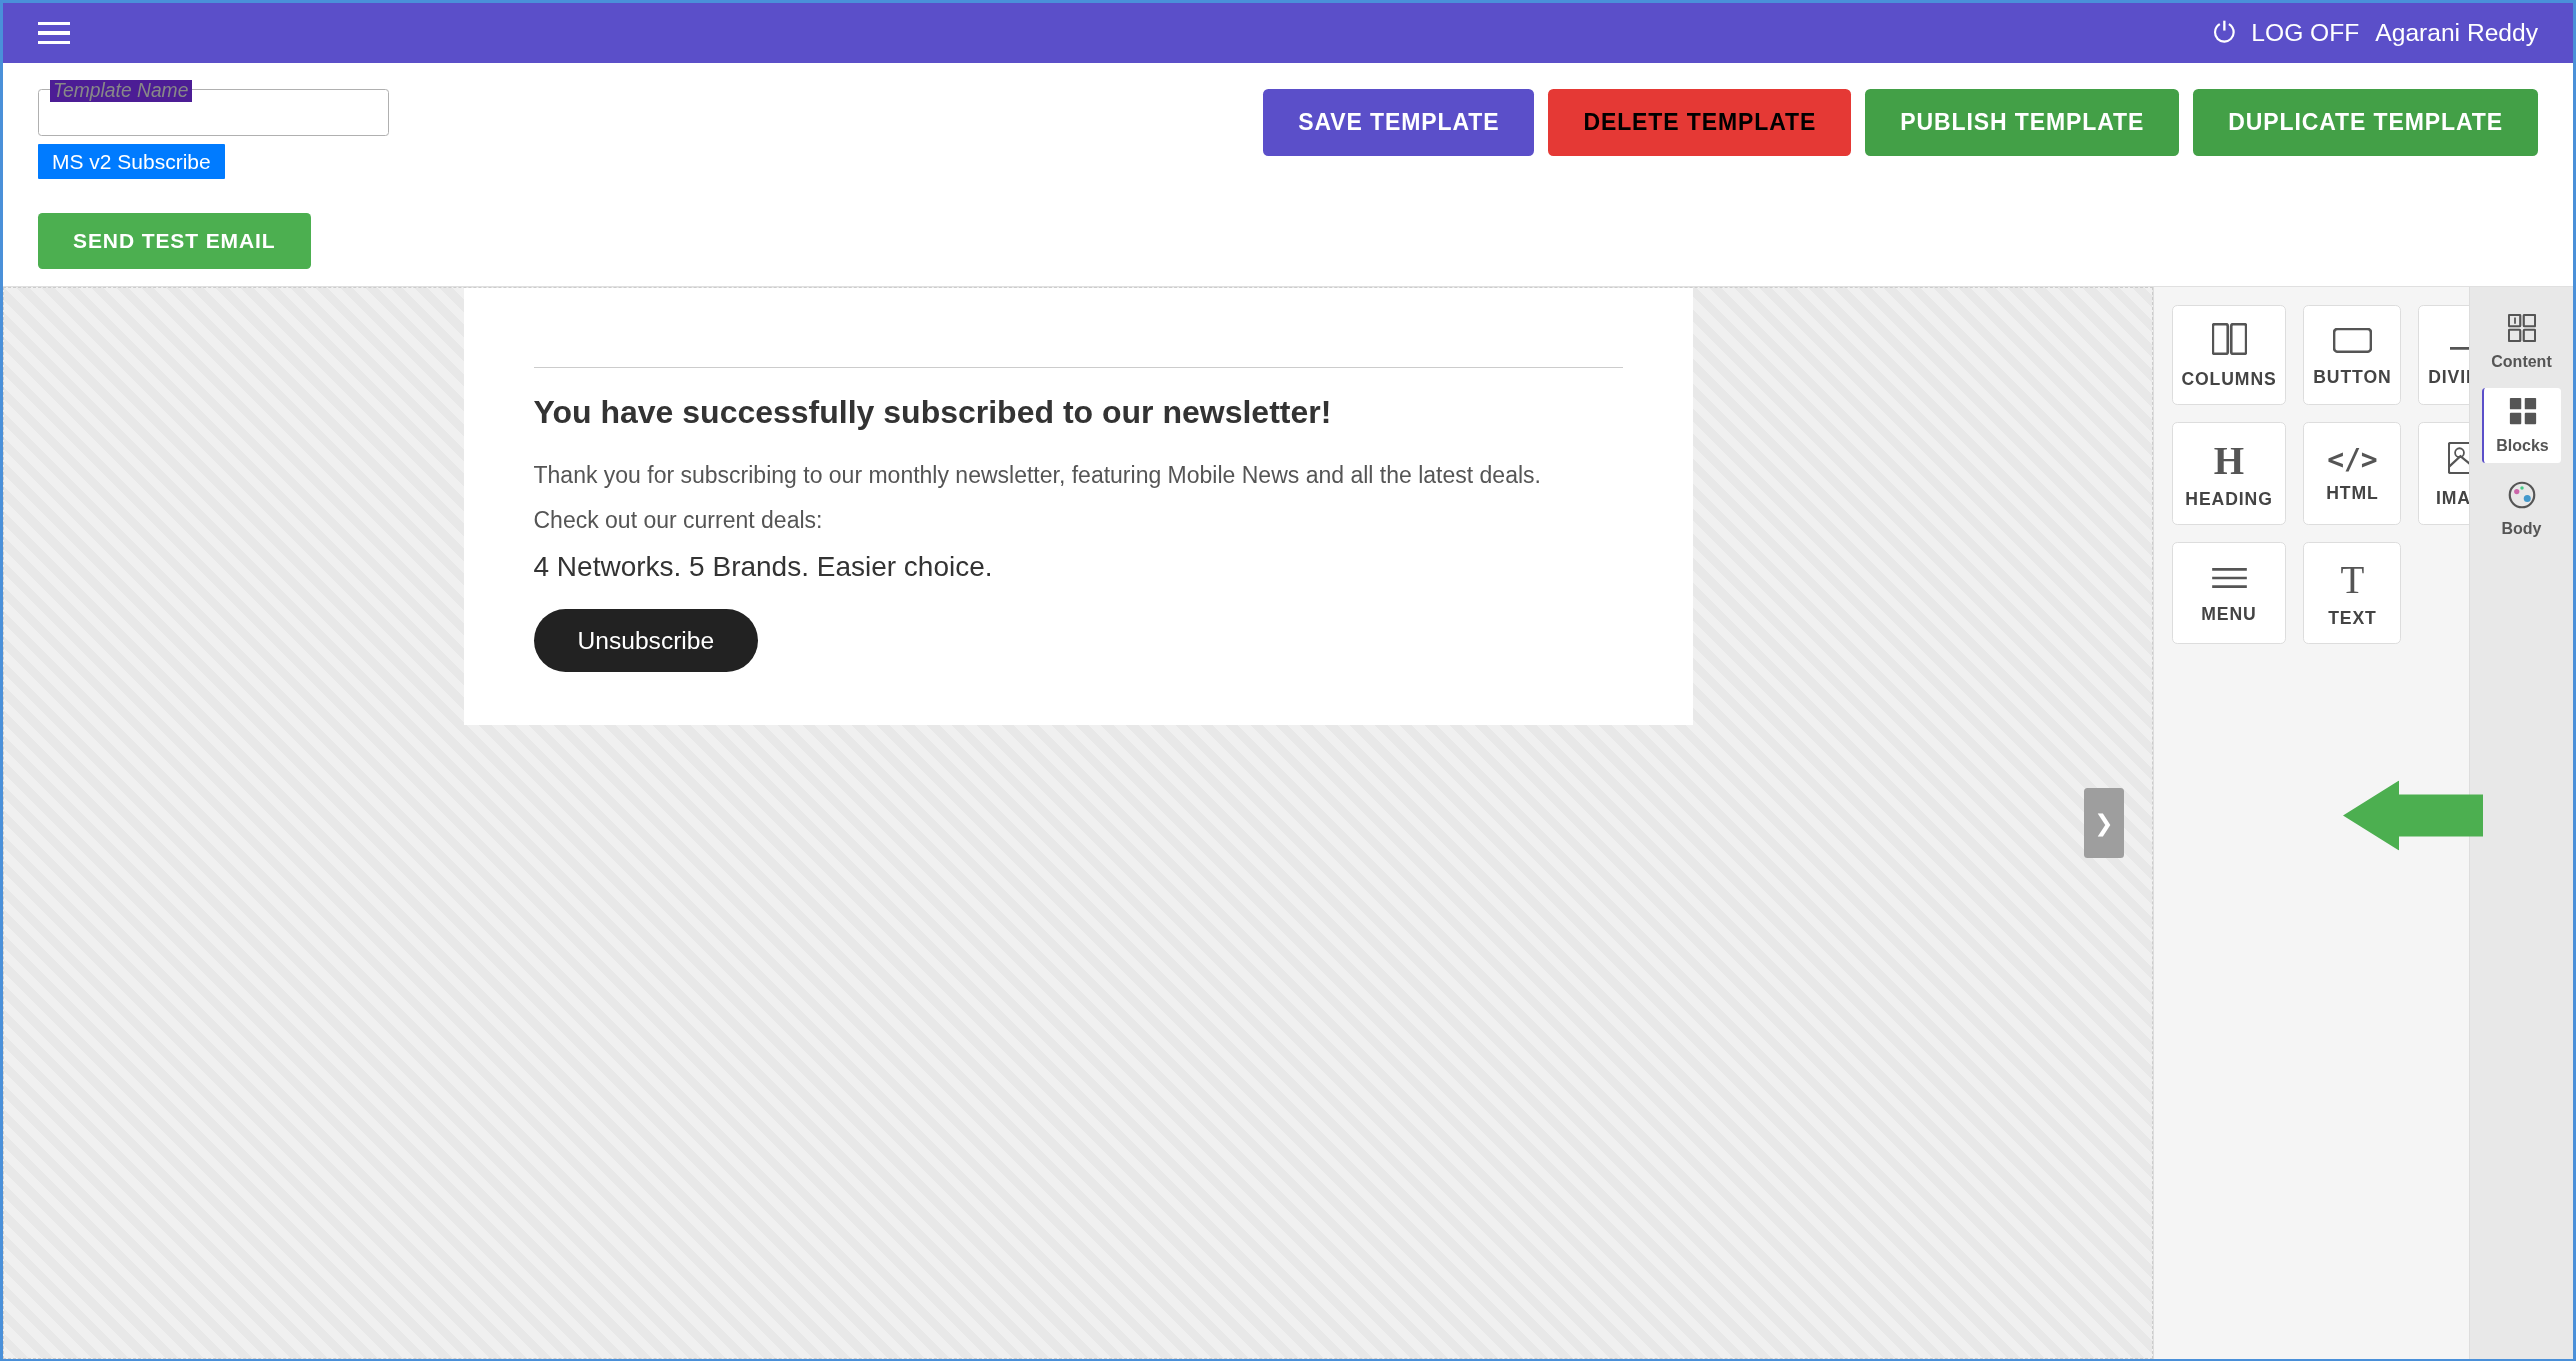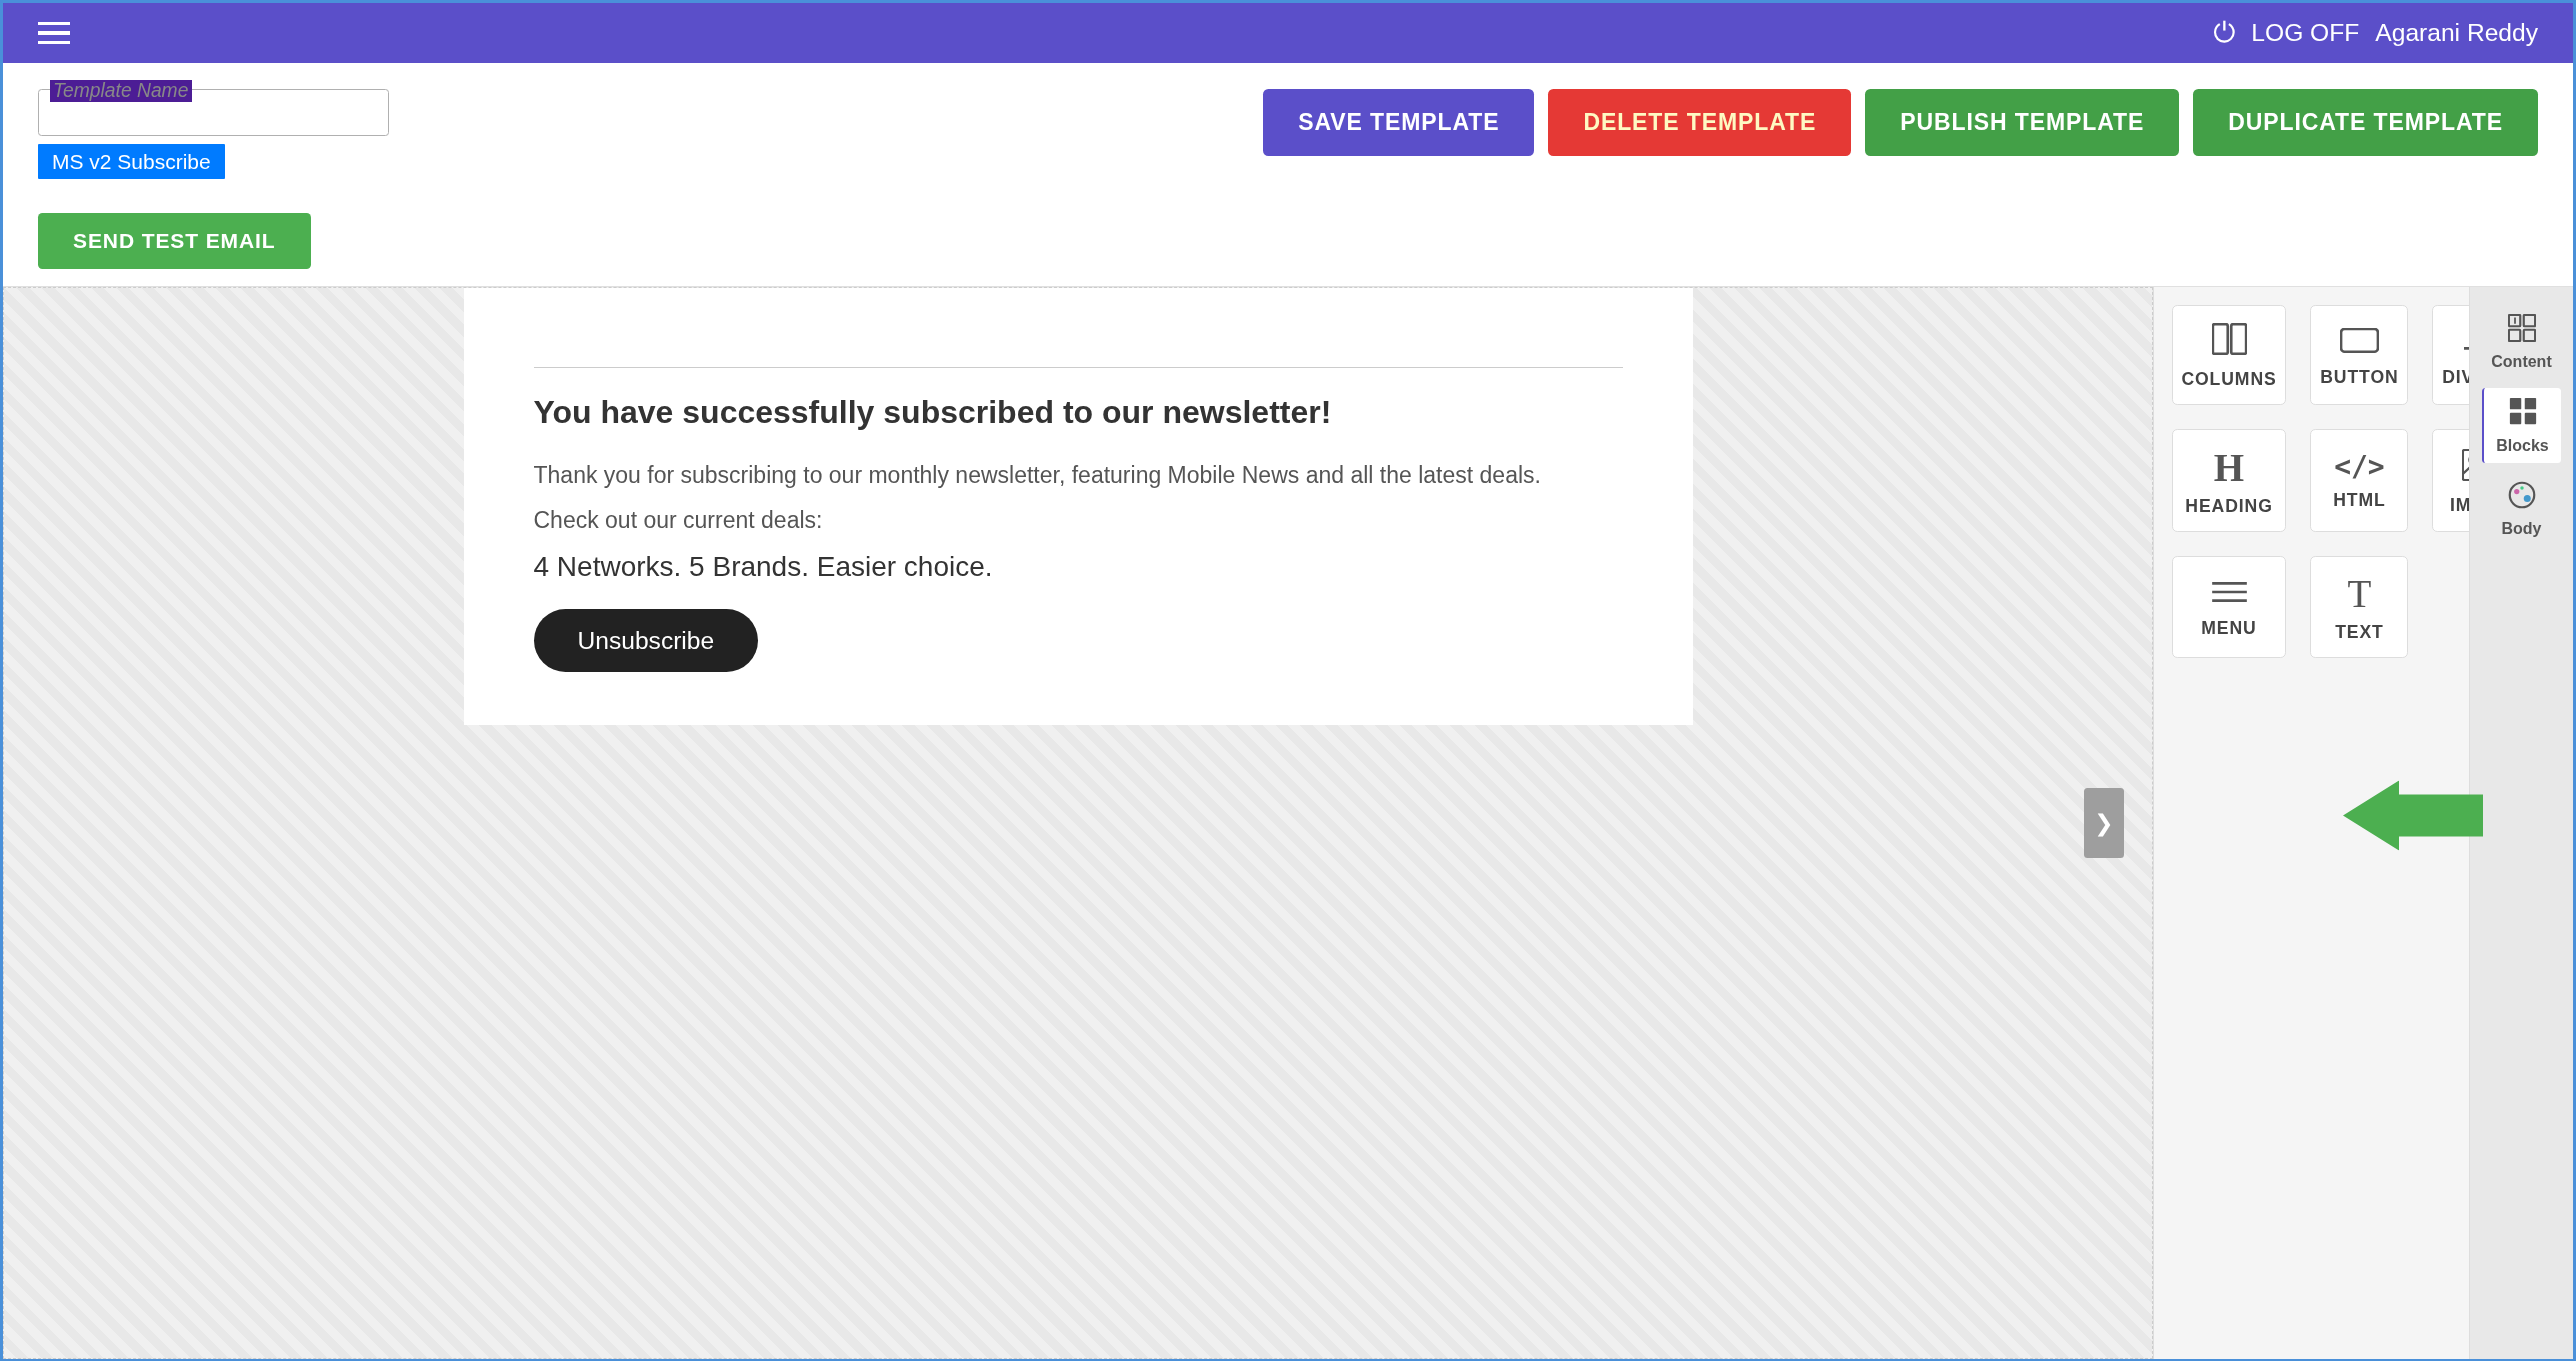--- a/index.html
+++ b/index.html
@@ -131,21 +131,21 @@
       font-size: 23px;
       font-weight: 700;
       border: none;
       border-radius: 5.3px;
       cursor: pointer;
       letter-spacing: 0.9px;
       text-transform: uppercase;
       text-align: center;
     }
     .btn-save { background: #5b4fc9; color: #fff; }
-    .btn-delete { background: #e53935; color: #fef9c3; }
+    .btn-delete { background: #e53935; color: #000000; }
     .btn-publish { background: #43a047; color: #fff; }
     .btn-duplicate { background: #43a047; color: #fff; }
 
     
     .email-fields {
       display: flex;
       flex-direction: column;
       gap: 0;
     }
 
@@ -295,21 +295,21 @@
       display: flex;
       flex-direction: column;
       flex-shrink: 0;
     }
 
     .blocks-grid {
       flex: 1;
       padding: 17.6px;
       display: grid;
       grid-template-columns: 1fr 1fr 1fr;
-      gap: 24px;
+      gap: 17px;
       align-content: start;
     }
 
     .block-item {
       background: #fff;
       border: 0.9px solid #ddd;
       border-radius: 5.3px;
       display: flex;
       flex-direction: column;
       align-items: center;

